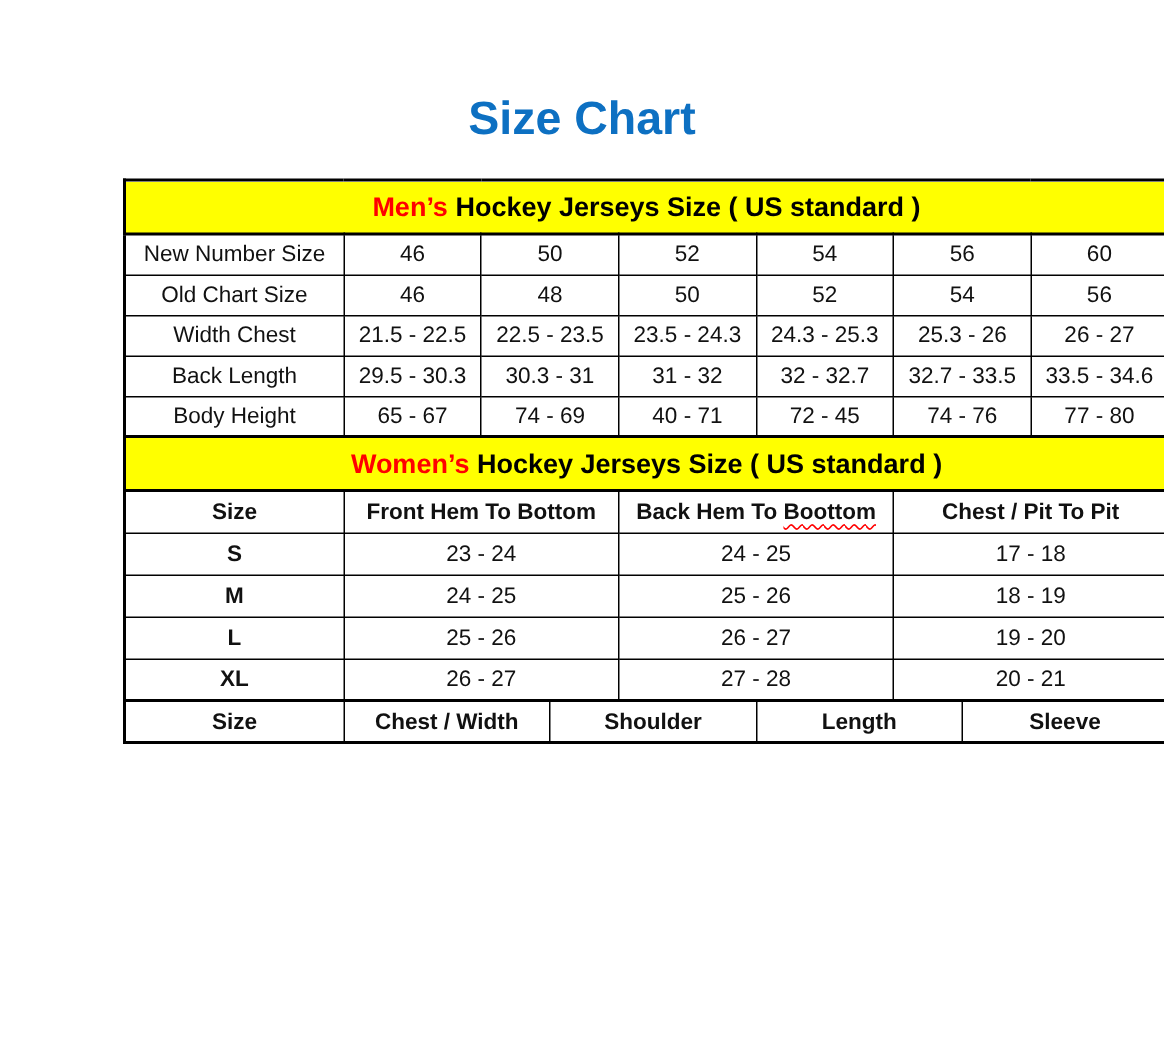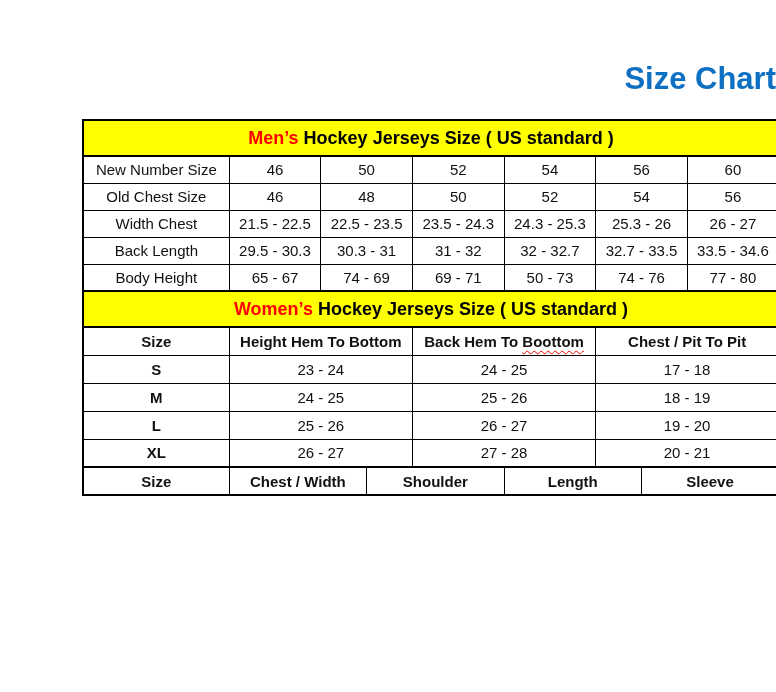--- a/index.html
+++ b/index.html
@@ -11,21 +11,21 @@
   * { box-sizing: border-box; }
   html, body {
     margin: 0; padding: 0;
     width: 776px; height: 692px;
     background: #ffffff;
     font-family: "Liberation Sans", sans-serif;
     overflow: hidden;
   }
   .page-title {
     margin: 60px 0 0 0;
-    text-align: right;
+    text-align: center;
     font-size: 31px;
     line-height: 38px;
     font-weight: bold;
     color: var(--title-blue);
   }
   .tables-wrap {
     width: 612px;
     margin: 21px auto 0 auto;
   }
   table.size-table {
@@ -93,21 +93,21 @@
           <tr>
             <td class="row-label">New Number Size</td>
             <td class="value-cell">46</td>
             <td class="value-cell">50</td>
             <td class="value-cell">52</td>
             <td class="value-cell">54</td>
             <td class="value-cell">56</td>
             <td class="value-cell">60</td>
           </tr>
           <tr>
-            <td class="row-label">Old Chest Size</td>
+            <td class="row-label">Old Chart Size</td>
             <td class="value-cell">46</td>
             <td class="value-cell">48</td>
             <td class="value-cell">50</td>
             <td class="value-cell">52</td>
             <td class="value-cell">54</td>
             <td class="value-cell">56</td>
           </tr>
           <tr>
             <td class="row-label">Width Chest</td>
             <td class="value-cell">21.5 - 22.5</td>
@@ -123,41 +123,41 @@
             <td class="value-cell">30.3 - 31</td>
             <td class="value-cell">31 - 32</td>
             <td class="value-cell">32 - 32.7</td>
             <td class="value-cell">32.7 - 33.5</td>
             <td class="value-cell">33.5 - 34.6</td>
           </tr>
           <tr>
             <td class="row-label">Body Height</td>
             <td class="value-cell">65 - 67</td>
             <td class="value-cell">74 - 69</td>
-            <td class="value-cell">69 - 71</td>
-            <td class="value-cell">50 - 73</td>
+            <td class="value-cell">40 - 71</td>
+            <td class="value-cell">72 - 45</td>
             <td class="value-cell">74 - 76</td>
             <td class="value-cell">77 - 80</td>
           </tr>
         </tbody>
       </table>
       <table class="size-table t-womens">
         <colgroup>
           <col style="width: 21%;">
           <col>
           <col>
           <col>
         </colgroup>
         <tbody>
           <tr>
             <td colspan="4" class="band-cell"><span class="band-highlight">Women’s</span><span> Hockey Jerseys Size ( US standard )</span></td>
           </tr>
           <tr>
             <th>Size</th>
-            <th>Height Hem To Bottom</th>
+            <th>Front Hem To Bottom</th>
             <th>Back Hem To <span class="squiggle">Boottom</span></th>
             <th>Chest / Pit To Pit</th>
           </tr>
           <tr>
             <td class="row-label">S</td>
             <td class="value-cell">23 - 24</td>
             <td class="value-cell">24 - 25</td>
             <td class="value-cell">17 - 18</td>
           </tr>
           <tr>

